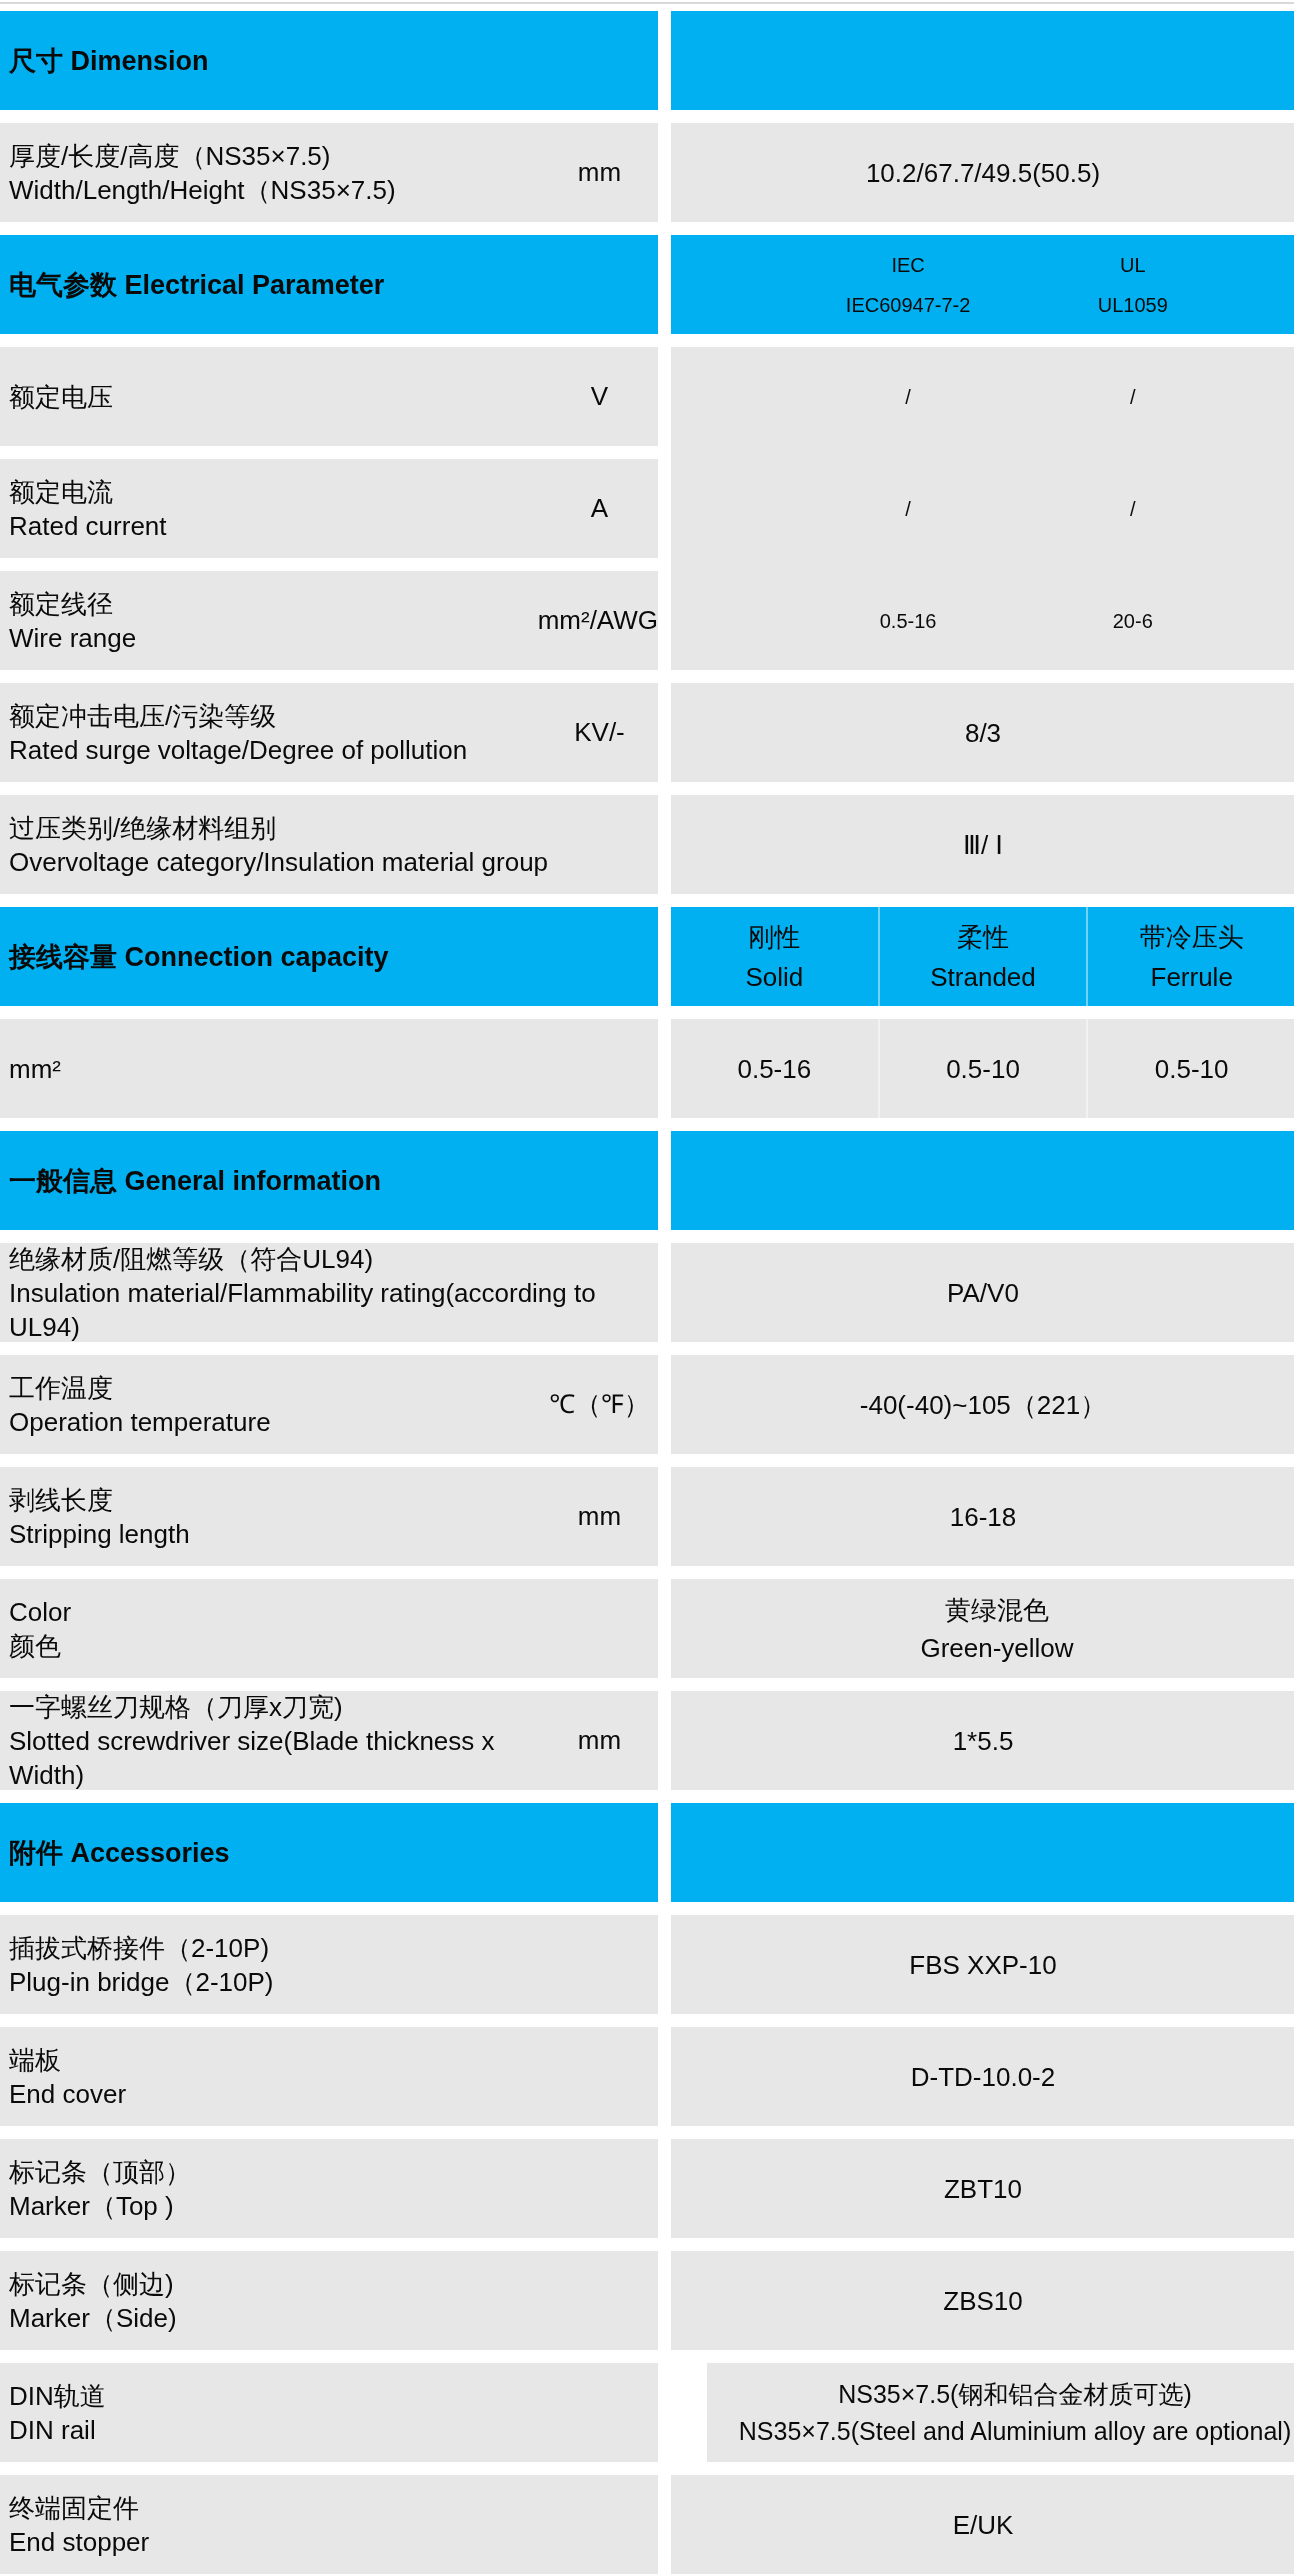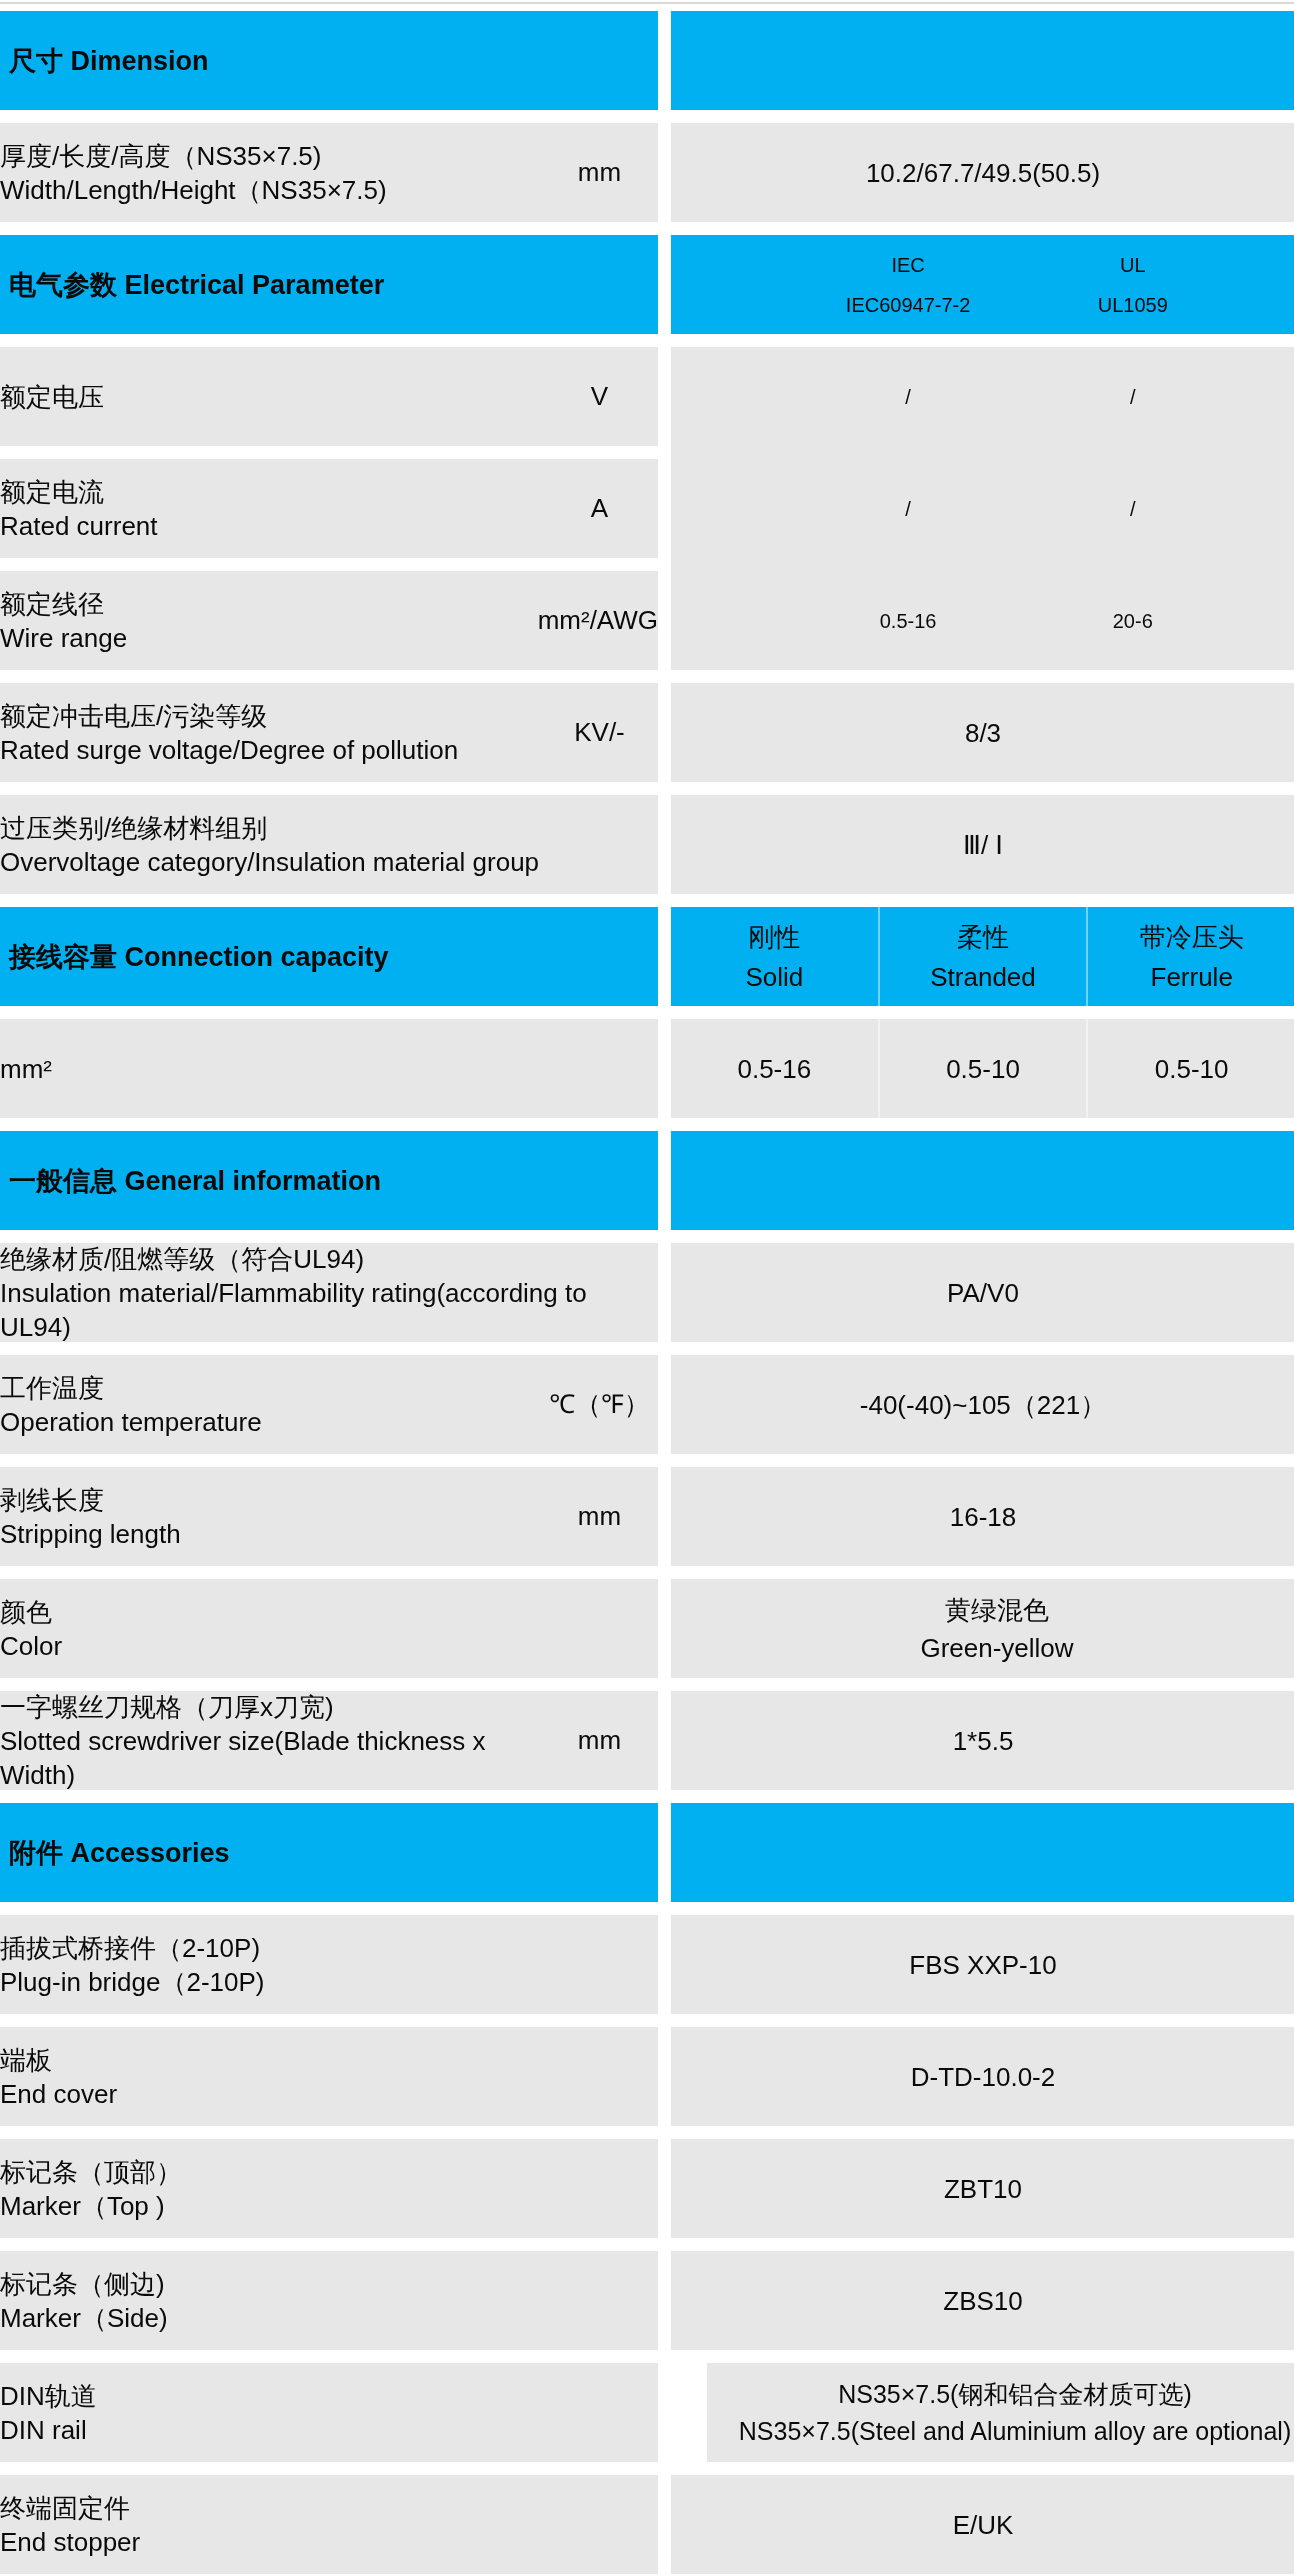--- a/index.html
+++ b/index.html
@@ -18,21 +18,21 @@
     color:#0a0a0a;
   }
   .sheet::before{
     content:"";position:absolute;left:0;top:2px;width:100%;height:2px;background:#d9d9d9;
   }
   .cell{background:#e7e7e7;display:flex;align-items:center;overflow:hidden;}
   .cl{grid-column:1;}
   .cr{grid-column:2;}
   .head{background:#00b0f0;}
   .sec{font-weight:bold;font-size:27px;padding-left:9px;}
-  .lab{flex:1 1 auto;font-size:26px;line-height:34px;}
+  .lab{flex:1 1 auto;padding-left:9px;font-size:26px;line-height:34px;}
   .unit{flex:0 0 117px;text-align:center;font-size:26px;line-height:33px;}
   .val{justify-content:center;text-align:right;font-size:26px;line-height:38px;}
   .col{flex-direction:column;padding-left:28px;}
   .tight{font-size:25px;line-height:37px;margin-left:36px;}
   
   .sub2{position:relative;display:block;}
   .p38,.p74{
     position:absolute;top:50%;transform:translate(-50%,-50%);
     text-align:center;font-size:20px;line-height:40px;font-weight:400;white-space:nowrap;
   }
@@ -189,22 +189,22 @@
     <div class="lab">
       <div>剥线长度</div>
       <div>Stripping length</div>
     </div>
     <div class="unit">mm</div>
   </div>
   <div class="cell cr val">16-18</div>
 
   <div class="cell cl">
     <div class="lab">
+      <div>Color</div>
       <div>颜色</div>
-      <div>Color</div>
     </div>
   </div>
   <div class="cell cr val col">
     <div>黄绿混色</div>
     <div>Green-yellow</div>
   </div>
 
   <div class="cell cl">
     <div class="lab">
       <div>一字螺丝刀规格（刀厚x刀宽)</div>

